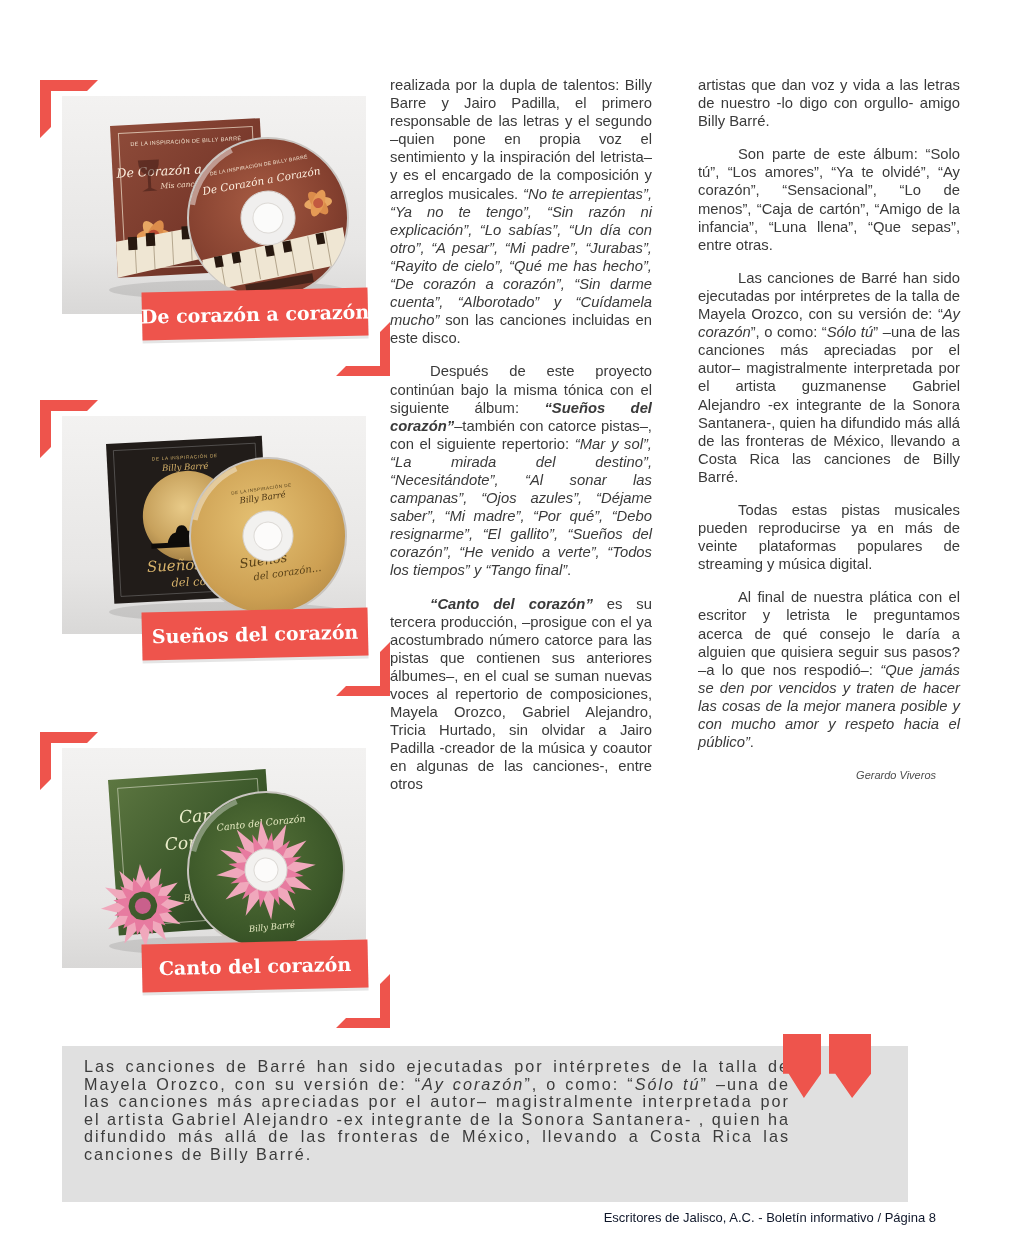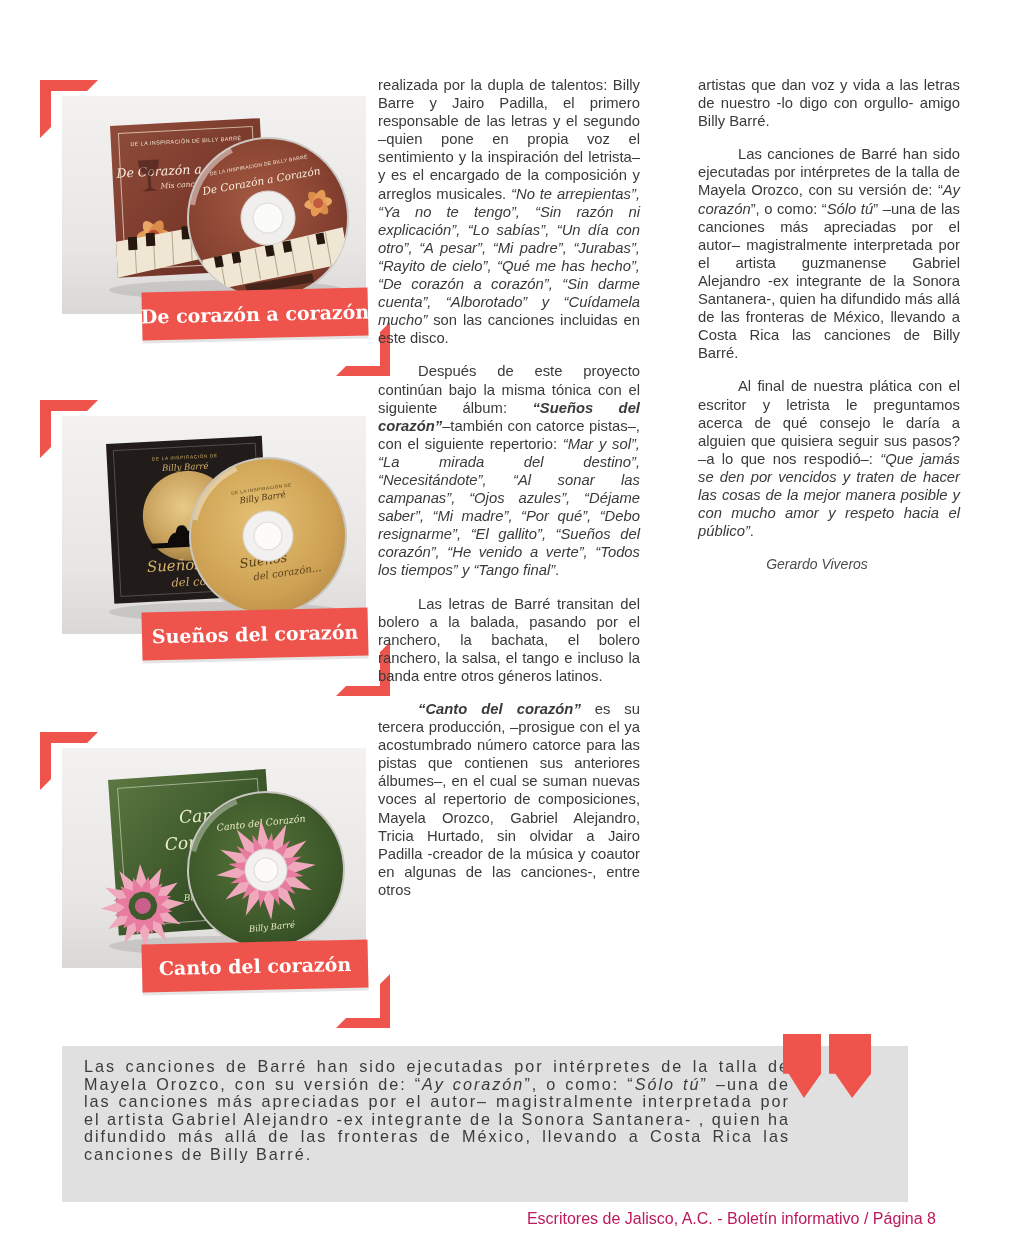--- a/index.html
+++ b/index.html
@@ -26,43 +26,43 @@
     white-space:nowrap; transform:rotate(-1.3deg);
     box-shadow:0 3px 0 rgba(0,0,0,0.10);
   }
 
   .script { font-family:"DejaVu Serif", serif; font-style:italic; }
   .caps   { font-family:"Liberation Sans", sans-serif; }
 
   
   .col { position:absolute; top:76px; width:262px; color:var(--body-text);
          font-size:14.8px; line-height:18.1px; }
-  .col1 { left:378px; }
+  .col1 { left:390px; }
   .col2 { left:698px; }
   .para { text-align:justify; margin:0 0 15px 0; }
   .para.ind { text-indent:40px; }
   .st-n  { }
   .st-i  { font-style:italic; }
   .st-bi { font-weight:bold; font-style:italic; }
-  .byline { text-align:center; padding-right:24px; font-style:italic;
-            font-size:14px; color:#4c4c4c; margin-top:4px; }
+  .byline { text-align:right; padding-right:24px; font-style:italic;
+            font-size:11px; color:#4c4c4c; margin-top:4px; }
 
   
   .quote-box { position:absolute; left:62px; top:1046px; width:846px; height:156px;
                background:var(--quote-box-bg); }
   .quote-text { padding:12px 118px 0 22px; color:#3b3b3b; font-size:16.2px;
                 line-height:17.6px; letter-spacing:2px; text-align:justify; }
   .qmark { position:absolute; background:var(--accent-red);
            clip-path:polygon(0% 0%, 100% 0%, 100% 62%, 55% 100%, 15% 62%, 0% 62%); }
   .qmark-1 { left:783px; top:1034px; width:38px; height:64px; }
   .qmark-2 { left:829px; top:1034px; width:42px; height:64px; }
 
   
   .footer { position:absolute; left:400px; top:1210px; width:536px;
-            text-align:right; font-size:16px; color:#be185d; }
+            text-align:right; font-size:13px; color:#0f172a; }
 </style>
 </head>
 <body>
 
 <div class="page" style="--accent-red: #ee544c; --quote-box-bg: #e0e0e0; --body-text: #3a3a3a; --photo-bg: #e9e8e7;">
 
   <div class="album-block" style="top:80px">
     <svg class="bracket bracket-tl" width="58" height="58" viewBox="0 0 58 58">
         <polygon points="0,58 0,0 58,0 47,11 11,11 11,47"></polygon>
       </svg>
@@ -326,27 +326,28 @@
     </div>
     <div class="caption">Canto del corazón</div>
     <svg class="bracket bracket-br" width="54" height="54" viewBox="0 0 54 54">
         <polygon points="54,0 54,54 0,54 10,44 44,44 44,10"></polygon>
       </svg>
   </div>
 
   <div class="col col1">
       <p class="para"><span class="st-n">realizada por la dupla de talentos: Billy Barre y Jairo Padilla, el primero responsable de las letras y el segundo –quien pone en propia voz el sentimiento y la inspiración del letrista– y es el encargado de la composición y arreglos musicales. </span><span class="st-i">“No te arrepientas”, “Ya no te tengo”, “Sin razón ni explicación”, “Lo sabías”, “Un día con otro”, “A pesar”, “Mi padre”, “Jurabas”, “Rayito de cielo”, “Qué me has hecho”, “De corazón a corazón”, “Sin darme cuenta”, “Alborotado” y “Cuídamela mucho”</span><span class="st-n"> son las canciones incluidas en este disco.</span></p>
       <p class="para ind"><span class="st-n">Después de este proyecto continúan bajo la misma tónica con el siguiente álbum: </span><span class="st-bi">“Sueños del corazón”</span><span class="st-n">–también con catorce pistas–, con el siguiente repertorio: </span><span class="st-i">“Mar y sol”, “La mirada del destino”, “Necesitándote”, “Al sonar las campanas”, “Ojos azules”, “Déjame saber”, “Mi madre”, “Por qué”, “Debo resignarme”, “El gallito”, “Sueños del corazón”, “He venido a verte”, “Todos los tiempos” y “Tango final”</span><span class="st-n">.</span></p>
-      <p class="para ind"><span class="st-n">Las letras de Barré transitan del bolero a la balada, pasando por el ranchero, la bachata, el bolero ranchero, la salsa, el tango e incluso la banda entre otros géneros latinos.</span></p>
       <p class="para ind"><span class="st-bi">“Canto del corazón”</span><span class="st-n"> es su tercera producción, –prosigue con el ya acostumbrado número catorce para las pistas que contienen sus anteriores álbumes–, en el cual se suman nuevas voces al repertorio de composiciones, Mayela Orozco, Gabriel Alejandro, Tricia Hurtado, sin olvidar a Jairo Padilla -creador de la música y coautor en algunas de las canciones-, entre otros</span></p>
     </div>
   <div class="col col2">
     <div>
         <p class="para"><span class="st-n">artistas que dan voz y vida a las letras de nuestro -lo digo con orgullo-  amigo Billy Barré.</span></p>
+        <p class="para ind"><span class="st-n">Son parte de este álbum: “Solo tú”, “Los amores”, “Ya te olvidé”, “Ay corazón”, “Sensacional”, “Lo de menos”, “Caja de cartón”, “Amigo de la infancia”, “Luna llena”, “Que sepas”, entre otras.</span></p>
         <p class="para ind"><span class="st-n">Las canciones de Barré han sido ejecutadas por intérpretes de la talla de Mayela Orozco, con su versión de: “</span><span class="st-i">Ay corazón</span><span class="st-n">”, o como: “</span><span class="st-i">Sólo tú</span><span class="st-n">” –una de las canciones más apreciadas por el autor– magistralmente interpretada por el artista guzmanense Gabriel Alejandro -ex integrante de la Sonora Santanera-, quien ha difundido más allá de las fronteras de México, llevando a Costa Rica las canciones de Billy Barré.</span></p>
+        <p class="para ind"><span class="st-n">Todas estas pistas musicales pueden reproducirse ya en más de veinte plataformas populares de streaming y música digital.</span></p>
         <p class="para ind"><span class="st-n">Al final de nuestra plática con el escritor y letrista le preguntamos acerca de qué consejo le daría a alguien que quisiera seguir sus pasos? –a lo que nos respodió–: </span><span class="st-i">“Que jamás se den por vencidos y traten de hacer las cosas de la mejor manera posible y con mucho amor y respeto hacia el público”</span><span class="st-n">.</span></p>
       </div>
     <div class="byline">Gerardo Viveros</div>
   </div>
 
   <div class="quote-box">
     <div class="quote-text"><span class="st-n">Las canciones de Barré han sido ejecutadas por intérpretes de la talla de Mayela Orozco, con su versión de: “</span><span class="st-i">Ay corazón</span><span class="st-n">”, o como: “</span><span class="st-i">Sólo tú</span><span class="st-n">” –una de las canciones más apreciadas por el autor– magistralmente interpretada por el artista Gabriel Alejandro -ex integrante de la Sonora Santanera- , quien ha difundido más allá de las fronteras de México, llevando a Costa Rica las canciones de Billy Barré.</span></div>
   </div>
   <div class="qmark qmark-1"></div>
   <div class="qmark qmark-2"></div>

